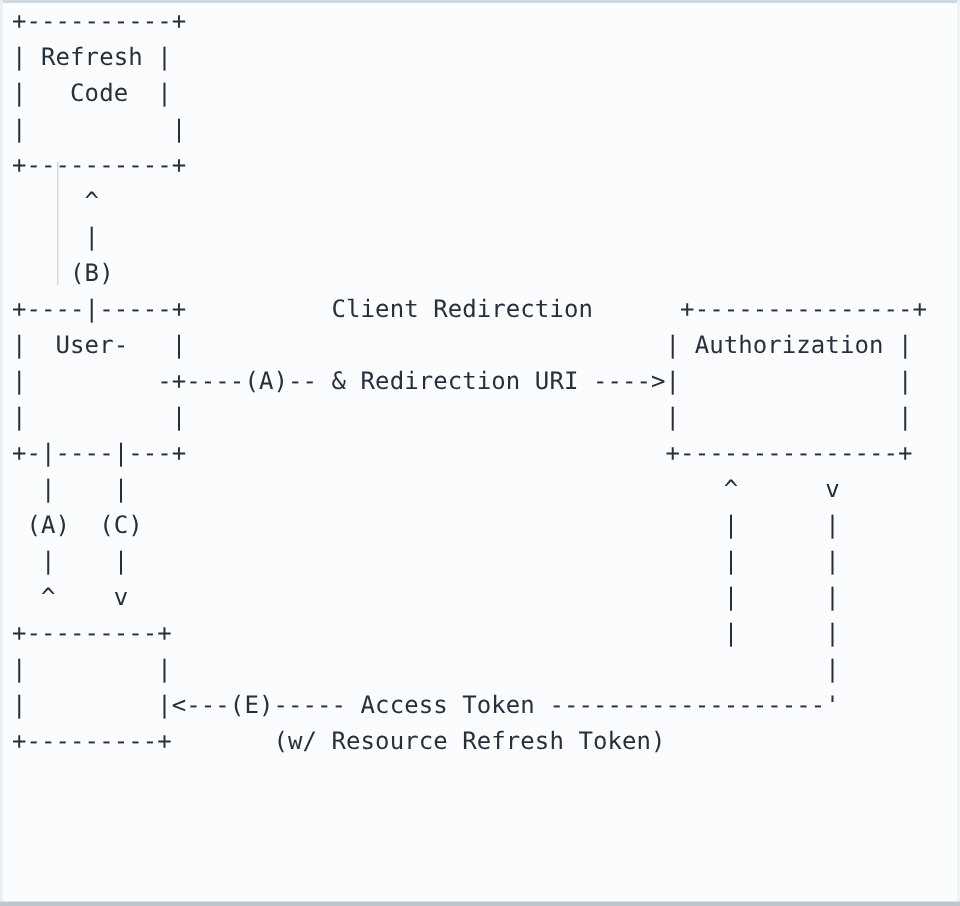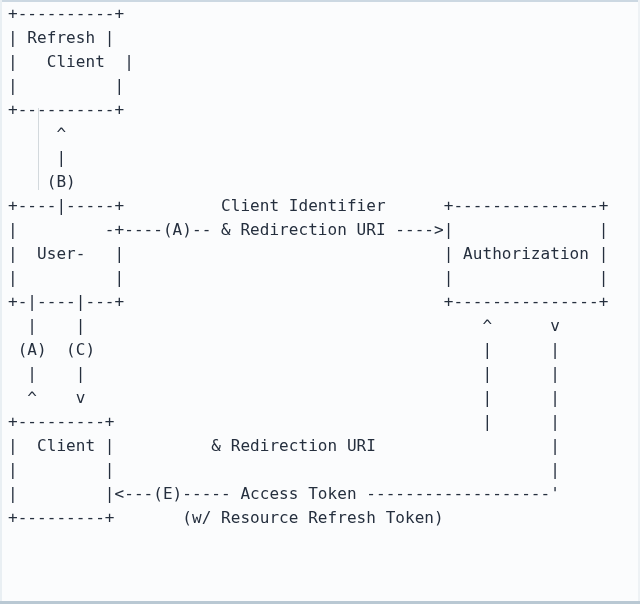--- a/index.html
+++ b/index.html
@@ -48,36 +48,35 @@
 <div class="canvas">
   <div class="edge-band edge-top"></div>
   <div class="edge-band edge-left"></div>
   <div class="edge-band edge-right"></div>
 
   <div class="indent-guide"></div>
 
   <div class="ascii">
     <div class="line">+----------+</div>
     <div class="line">| Refresh |</div>
-    <div class="line">|   Client  |</div>
+    <div class="line">|   Code  |</div>
     <div class="line">|          |</div>
     <div class="line">+----------+</div>
     <div class="line">     ^</div>
     <div class="line">     |</div>
     <div class="line">    (B)</div>
-    <div class="line">+----|-----+          Client Identifier      +---------------+</div>
+    <div class="line">+----|-----+          Client Redirection      +---------------+</div>
+    <div class="line">|  User-   |                                 | Authorization |</div>
     <div class="line">|         -+----(A)-- &amp; Redirection URI ----&gt;|               |</div>
-    <div class="line">|  User-   |                                 | Authorization |</div>
     <div class="line">|          |                                 |               |</div>
     <div class="line">+-|----|---+                                 +---------------+</div>
     <div class="line">  |    |                                         ^      v</div>
     <div class="line"> (A)  (C)                                        |      |</div>
     <div class="line">  |    |                                         |      |</div>
     <div class="line">  ^    v                                         |      |</div>
     <div class="line">+---------+                                      |      |</div>
-    <div class="line">|  Client |          &amp; Redirection URI                  |</div>
     <div class="line">|         |                                             |</div>
     <div class="line">|         |&lt;---(E)----- Access Token -------------------'</div>
     <div class="line">+---------+       (w/ Resource Refresh Token)</div>
   </div>
 
   <div class="edge-band edge-bottom"></div>
 </div>
 
 </body></html>

